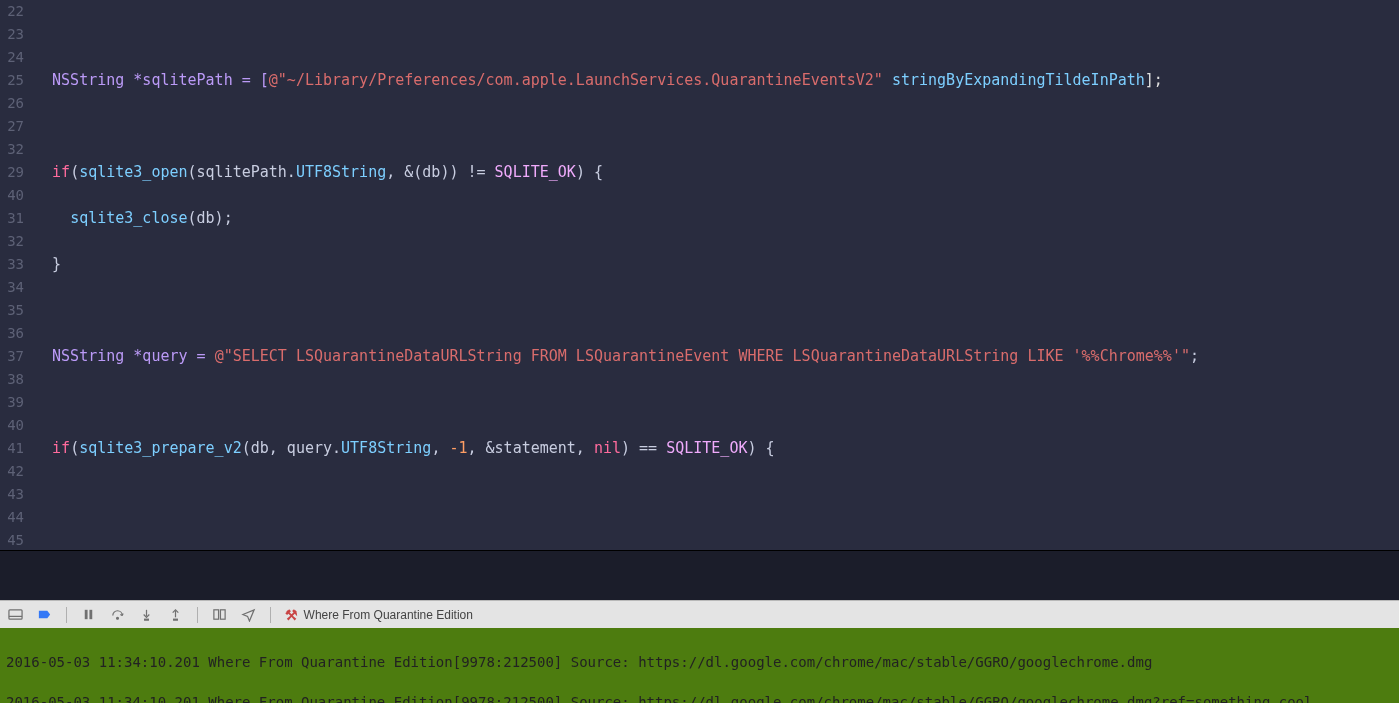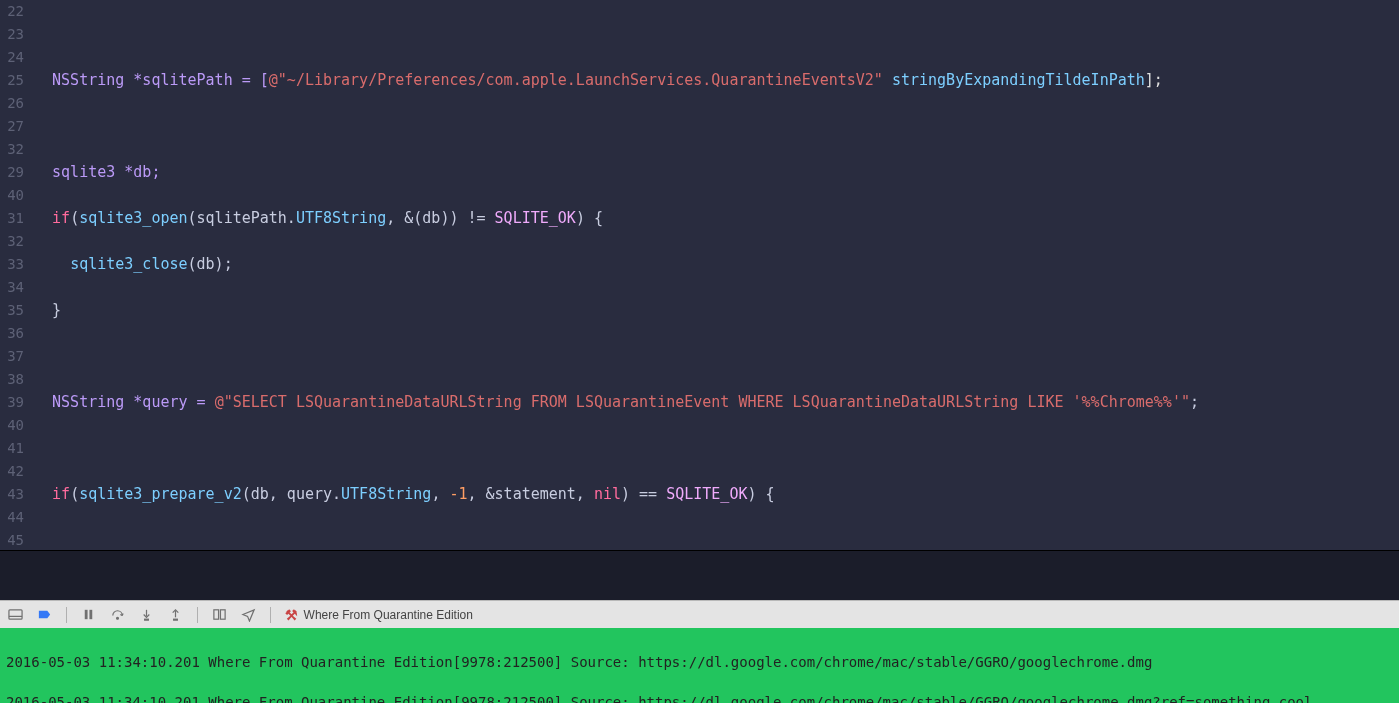--- a/index.html
+++ b/index.html
@@ -16,21 +16,21 @@
 .num { color:#ff9e64; }
 .pn { color:#e0e0e0; }
 .en { color:#f0abfc; }
 .divider { height:50px; background:#1b1d2a; border-top:1px solid #000; }
 .toolbar { height:28px; background:#e4e4e4; display:flex; align-items:center; padding:0 8px; gap:14px; font-family:-apple-system,sans-serif; font-size:12px; color:#555; border-top:1px solid #b8b8b8; }
 .toolbar svg { width:15px; height:15px; }
 .toolbar .ico { display:flex; align-items:center; cursor:pointer; color:#707070; }
 .toolbar .sep { width:1px; height:16px; background:#b0b0b0; }
 .tbitem { display:flex; align-items:center; gap:6px; color:#444; }
 .aicon { color:#c94444; font-weight:bold; font-size:14px; }
-.console { background:#22c55e; color:#222; font-family:'SF Mono','Menlo',monospace; font-size:14px; line-height:20px; padding:4px 6px; height:75px; white-space:pre; overflow:hidden; }
+.console { background:#4d7c0f; color:#222; font-family:'SF Mono','Menlo',monospace; font-size:14px; line-height:20px; padding:4px 6px; height:75px; white-space:pre; overflow:hidden; }
 </style>
 </head>
 <body>
 
 <div class="editor">
   <div class="gutter" id="gutter">
       <div>22</div>
       <div>23</div>
       <div>24</div>
       <div>25</div>
@@ -52,21 +52,20 @@
       <div>41</div>
       <div>42</div>
       <div>43</div>
       <div>44</div>
       <div>45</div>
     </div>
   <div class="code">
 <div class="ln"></div>
 <div class="ln"><span class="ty">  NSString *sqlitePath = [</span><span class="strq">@"~/Library/Preferences/com.apple.LaunchServices.QuarantineEventsV2"</span><span class="fn"> stringByExpandingTildeInPath</span><span class="pn">];</span></div>
 <div class="ln"></div>
-<div class="ln"><span class="ty">  sqlite3 *db;</span></div>
 <div class="ln"><span>  </span><span class="kw">if</span><span>(</span><span class="fn">sqlite3_open</span><span>(sqlitePath.</span><span class="fn">UTF8String</span><span>, &amp;(db)) != </span><span class="en">SQLITE_OK</span><span>) {</span></div>
 <div class="ln"><span>    </span><span class="fn">sqlite3_close</span><span>(db);</span></div>
 <div class="ln"><span>  }</span></div>
 <div class="ln"></div>
 <div class="ln"><span class="ty">  NSString *query = </span><span class="strq">@"SELECT LSQuarantineDataURLString FROM LSQuarantineEvent WHERE LSQuarantineDataURLString LIKE '%%Chrome%%'"</span><span>;</span></div>
 <div class="ln"></div>
 <div class="ln"><span>  </span><span class="kw">if</span><span>(</span><span class="fn">sqlite3_prepare_v2</span><span>(db, query.</span><span class="fn">UTF8String</span><span>, </span><span class="num">-1</span><span>, &amp;statement, </span><span class="kw">nil</span><span>) == </span><span class="en">SQLITE_OK</span><span>) {</span></div>
 
 
 

